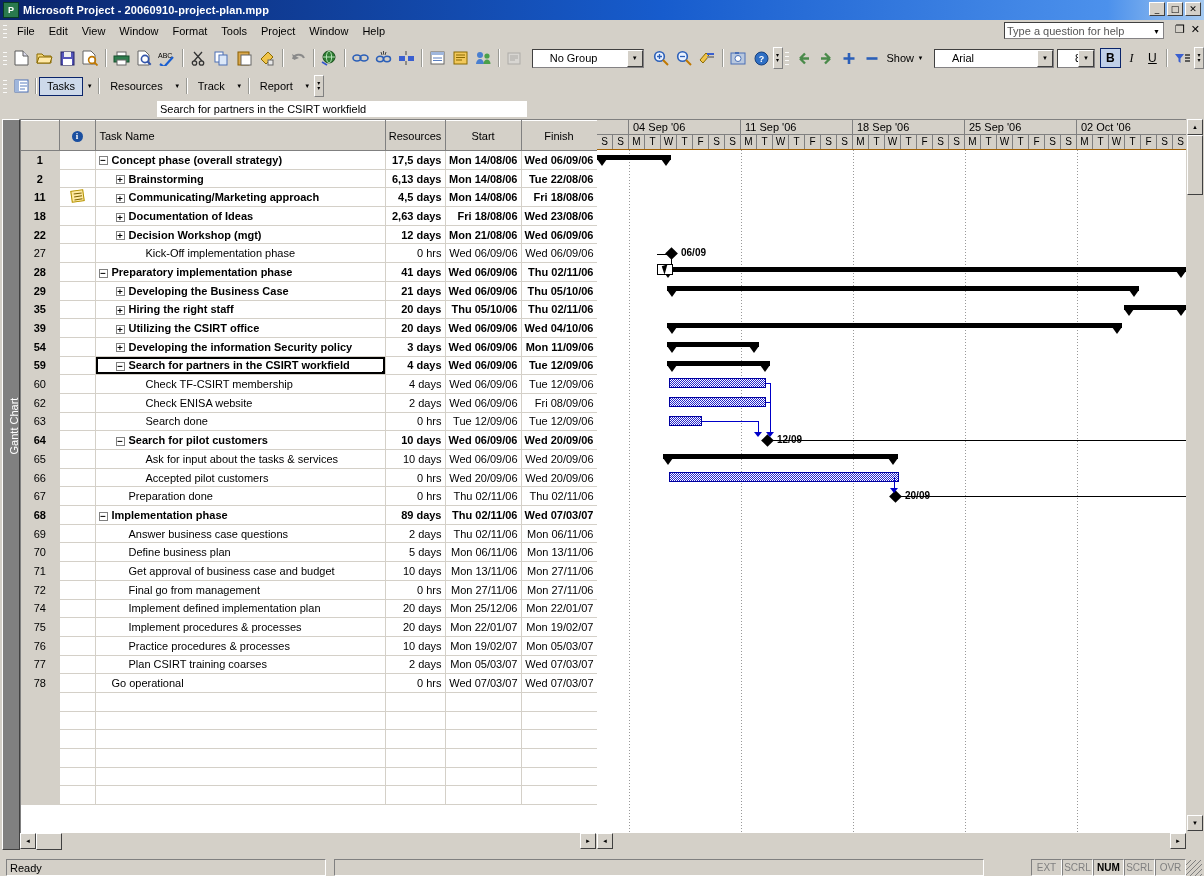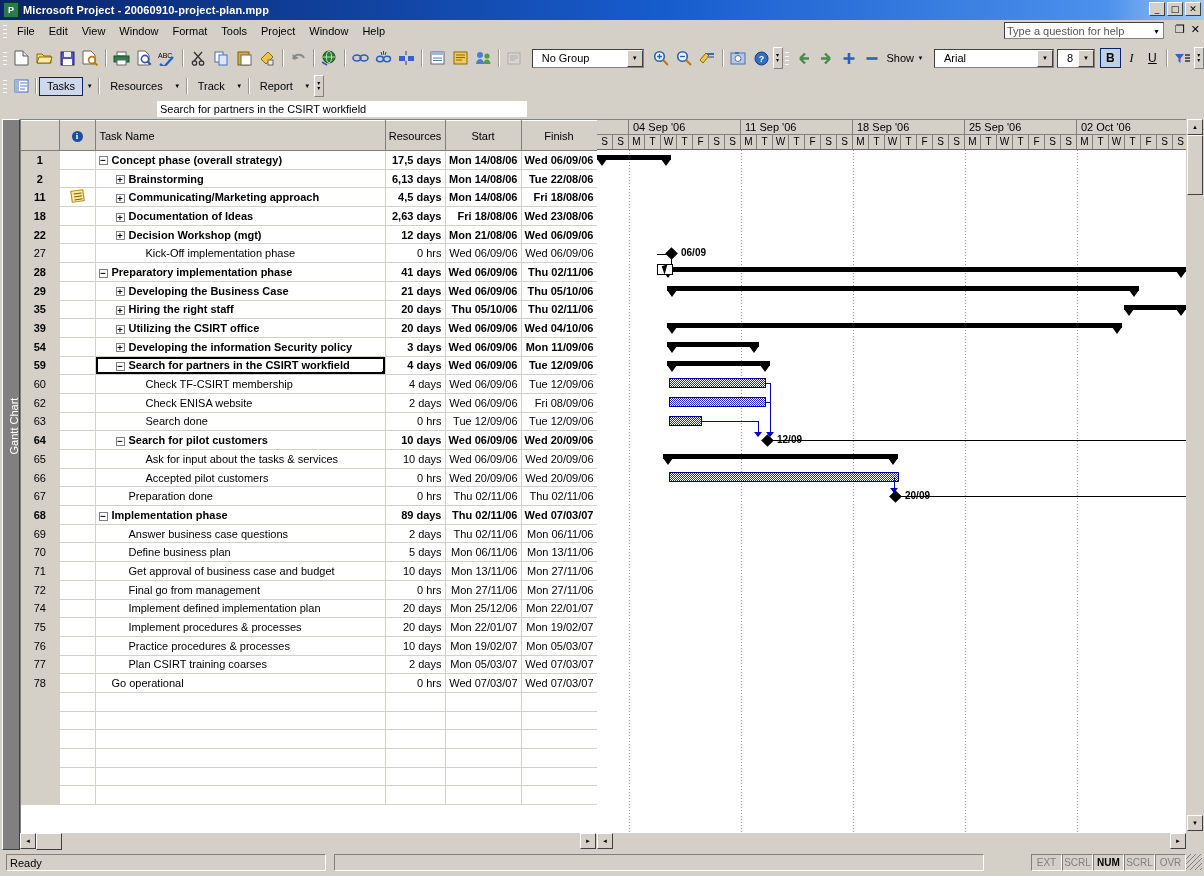--- a/index.html
+++ b/index.html
@@ -61,21 +61,21 @@
   .tbtn{
     width:23px;height:22px;display:flex;align-items:center;justify-content:center;
     font-size:13px;color:#000;box-sizing:border-box;border:1px solid transparent;
   }
   .tsep{width:1px;height:18px;background:#9a9a94;border-right:1px solid #fff;margin:0 3px;}
   .combo{
     height:19px;background:#fff;border:1px solid #848284;
     border-top-color:#404040;border-left-color:#404040;
     display:flex;align-items:center;box-sizing:border-box;font-size:11px;
   }
-  .combo .cval{padding-left:9px;flex:1;overflow:hidden;white-space:nowrap;}
+  .combo .cval{padding-left:17px;flex:1;overflow:hidden;white-space:nowrap;}
   .combo .carrow{
     width:16px;height:17px;background:#d4d0c8;
     border:1px solid #fff;border-right-color:#404040;border-bottom-color:#404040;
     display:flex;align-items:center;justify-content:center;font-size:6px;box-sizing:border-box;
   }
   .tb-end{
     width:10px;height:22px;background:#d4d0c8;
     border-left:1px solid #fff;border-top:1px solid #fff;
     border-right:1px solid #808080;border-bottom:1px solid #808080;
     display:flex;flex-direction:column;align-items:center;justify-content:center;
@@ -238,21 +238,21 @@
     box-sizing:border-box;display:flex;align-items:center;justify-content:center;font-size:6px;
   }
   .sb-track{background-image:radial-gradient(#fff 0.6px,#d4d0c8 0.7px);background-size:2px 2px;}
   .sb-thumb{background:#d4d0c8;border:1px solid #fff;border-right-color:#404040;border-bottom-color:#404040;box-sizing:border-box;}
   .hscroll-left{position:absolute;left:20px;bottom:2px;width:576px;height:17px;background:#d4d0c8;display:flex;}
   .hscroll-right{position:absolute;left:597px;bottom:2px;width:589px;height:17px;background:#d4d0c8;display:flex;}
 
   
   .statusbar{
     position:absolute;left:0;bottom:0;width:1204px;height:22px;background:#d4d0c8;
-    display:flex;align-items:flex-start;
+    display:flex;align-items:flex-end;
   }
   .sb-panel{
     height:17px;border:1px solid #808080;border-right-color:#fff;border-bottom-color:#fff;
     box-sizing:border-box;font-size:11px;display:flex;align-items:center;padding:0 3px;
   }
   .sb-ind{
     width:31px;height:17px;border:1px solid #808080;border-right-color:#fff;border-bottom-color:#fff;
     box-sizing:border-box;font-size:10px;display:flex;align-items:center;justify-content:center;
     color:#808080;
   }

